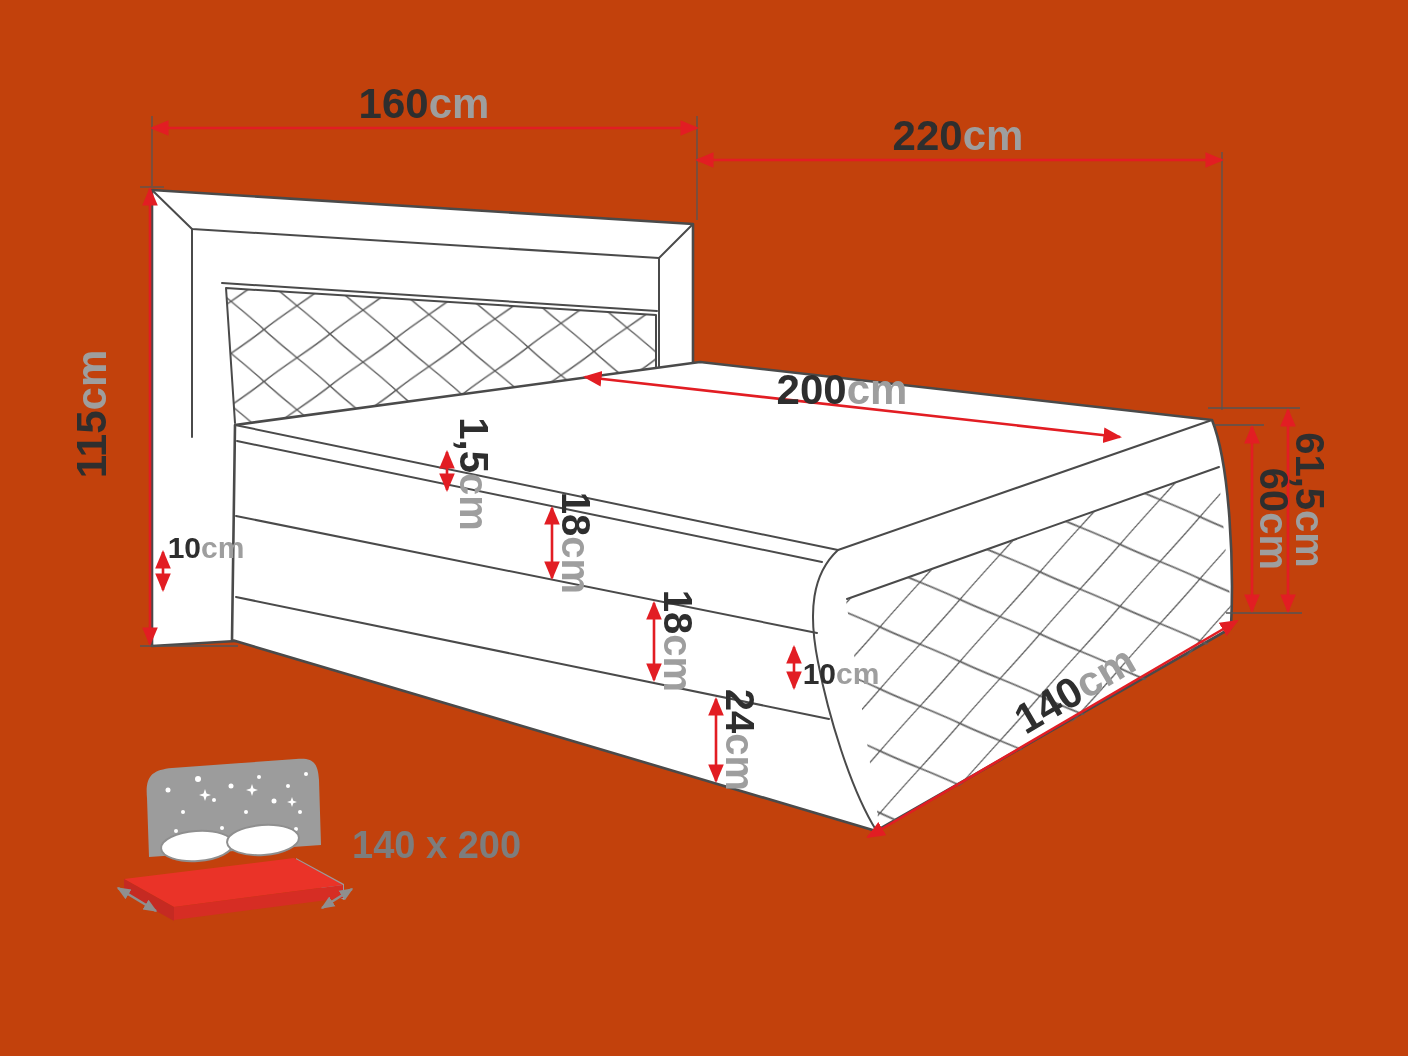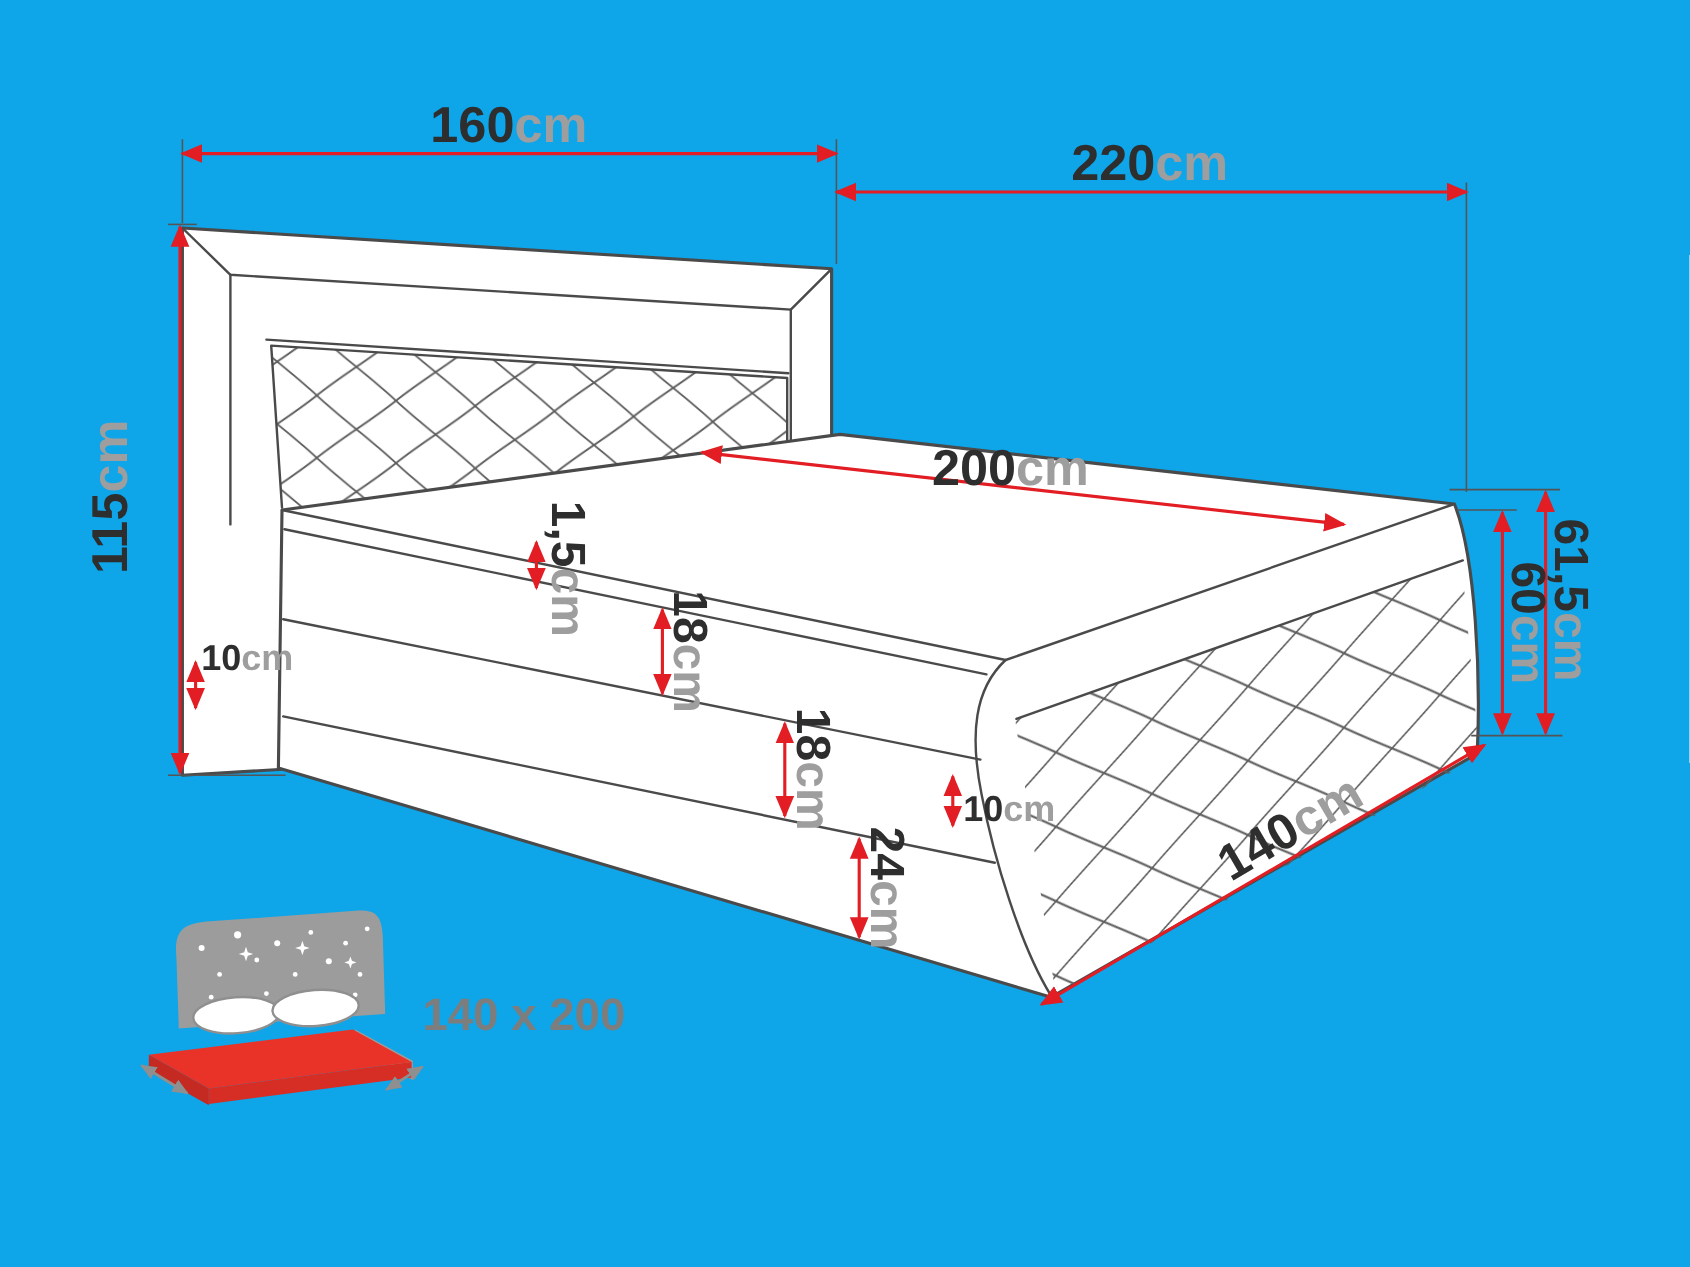--- a/index.html
+++ b/index.html
@@ -1,16 +1,16 @@
 <!DOCTYPE html>
 <html><head>
 <meta charset="utf-8">
 <style>
   html,body{margin:0;padding:0;background:#ffffff;}
-  .stage{position:relative;width:1408px;height:1056px;background:#0ea5e9;overflow:hidden;}
+  .stage{position:relative;width:1408px;height:1056px;background:#c2410c;overflow:hidden;}
   svg{position:absolute;left:0;top:0;}
   text{font-family:"Liberation Sans",sans-serif;}
   .num{font-weight:bold;fill:#2e2e2e;}
   .unit{font-weight:bold;fill:#9e9e9e;}
   .fillw{fill:#ffffff;stroke:#4a4a4a;stroke-width:2.6;stroke-linejoin:round;}
   .inner{fill:none;stroke:#4a4a4a;stroke-width:2;stroke-linejoin:round;stroke-linecap:round;}
   .ext{fill:none;stroke:#555;stroke-width:1.3;}
   .dim{fill:none;stroke:#e21d23;stroke-width:2.6;}
   .iconlbl{font-weight:bold;fill:#7d7d7d;}
 </style>

